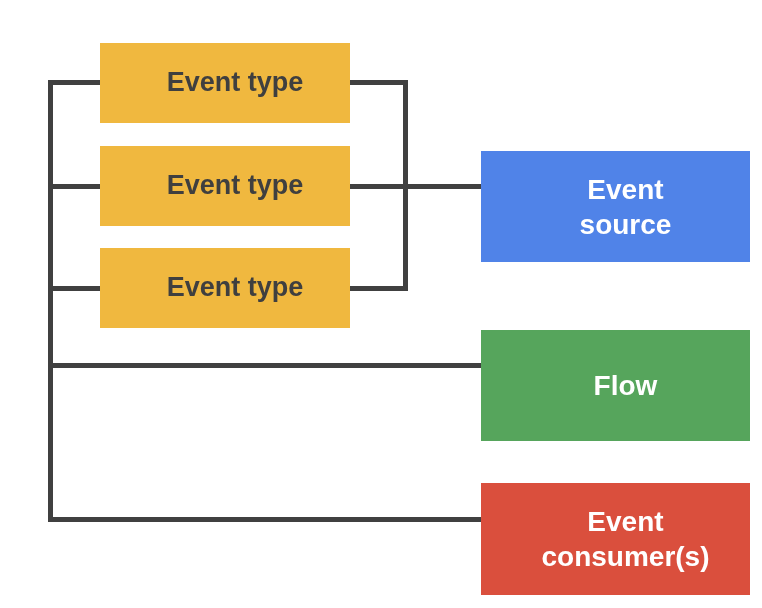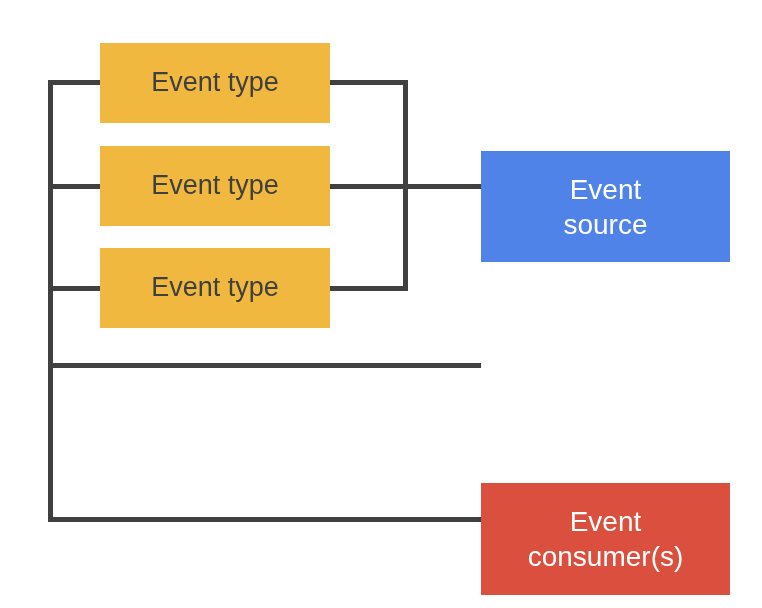--- a/index.html
+++ b/index.html
@@ -20,23 +20,24 @@
     position: absolute;
     background: var(--connector, #404040);
   }
   
   .node {
     position: absolute;
     display: flex;
     align-items: center;
     justify-content: center;
     text-align: center;
-    font-weight: normal;
+    font-weight: bold;
     white-space: pre-line;
     line-height: 1.25;
+    padding-left: 20px;
   }
   .node.event-type {
     left: 100px;
     width: 230px;
     height: 80px;
     background: var(--event-type-fill, #F0B83F);
     color: var(--box-text-dark, #3F3F3F);
     font-size: 27px;
   }
   .node.event-type.n1 { top: 43px; }
@@ -89,18 +90,21 @@
     <span>Event type</span>
   </div>
   <div class="node event-type n3">
     <span>Event type</span>
   </div>
 
   <div class="node right-box event-source">
     <span>Event
 source</span>
   </div>
+  <div class="node right-box flow">
+    <span>Flow</span>
+  </div>
   <div class="node right-box event-consumer">
     <span>Event
 consumer(s)</span>
   </div>
 
 </div>
 
 </body></html>

